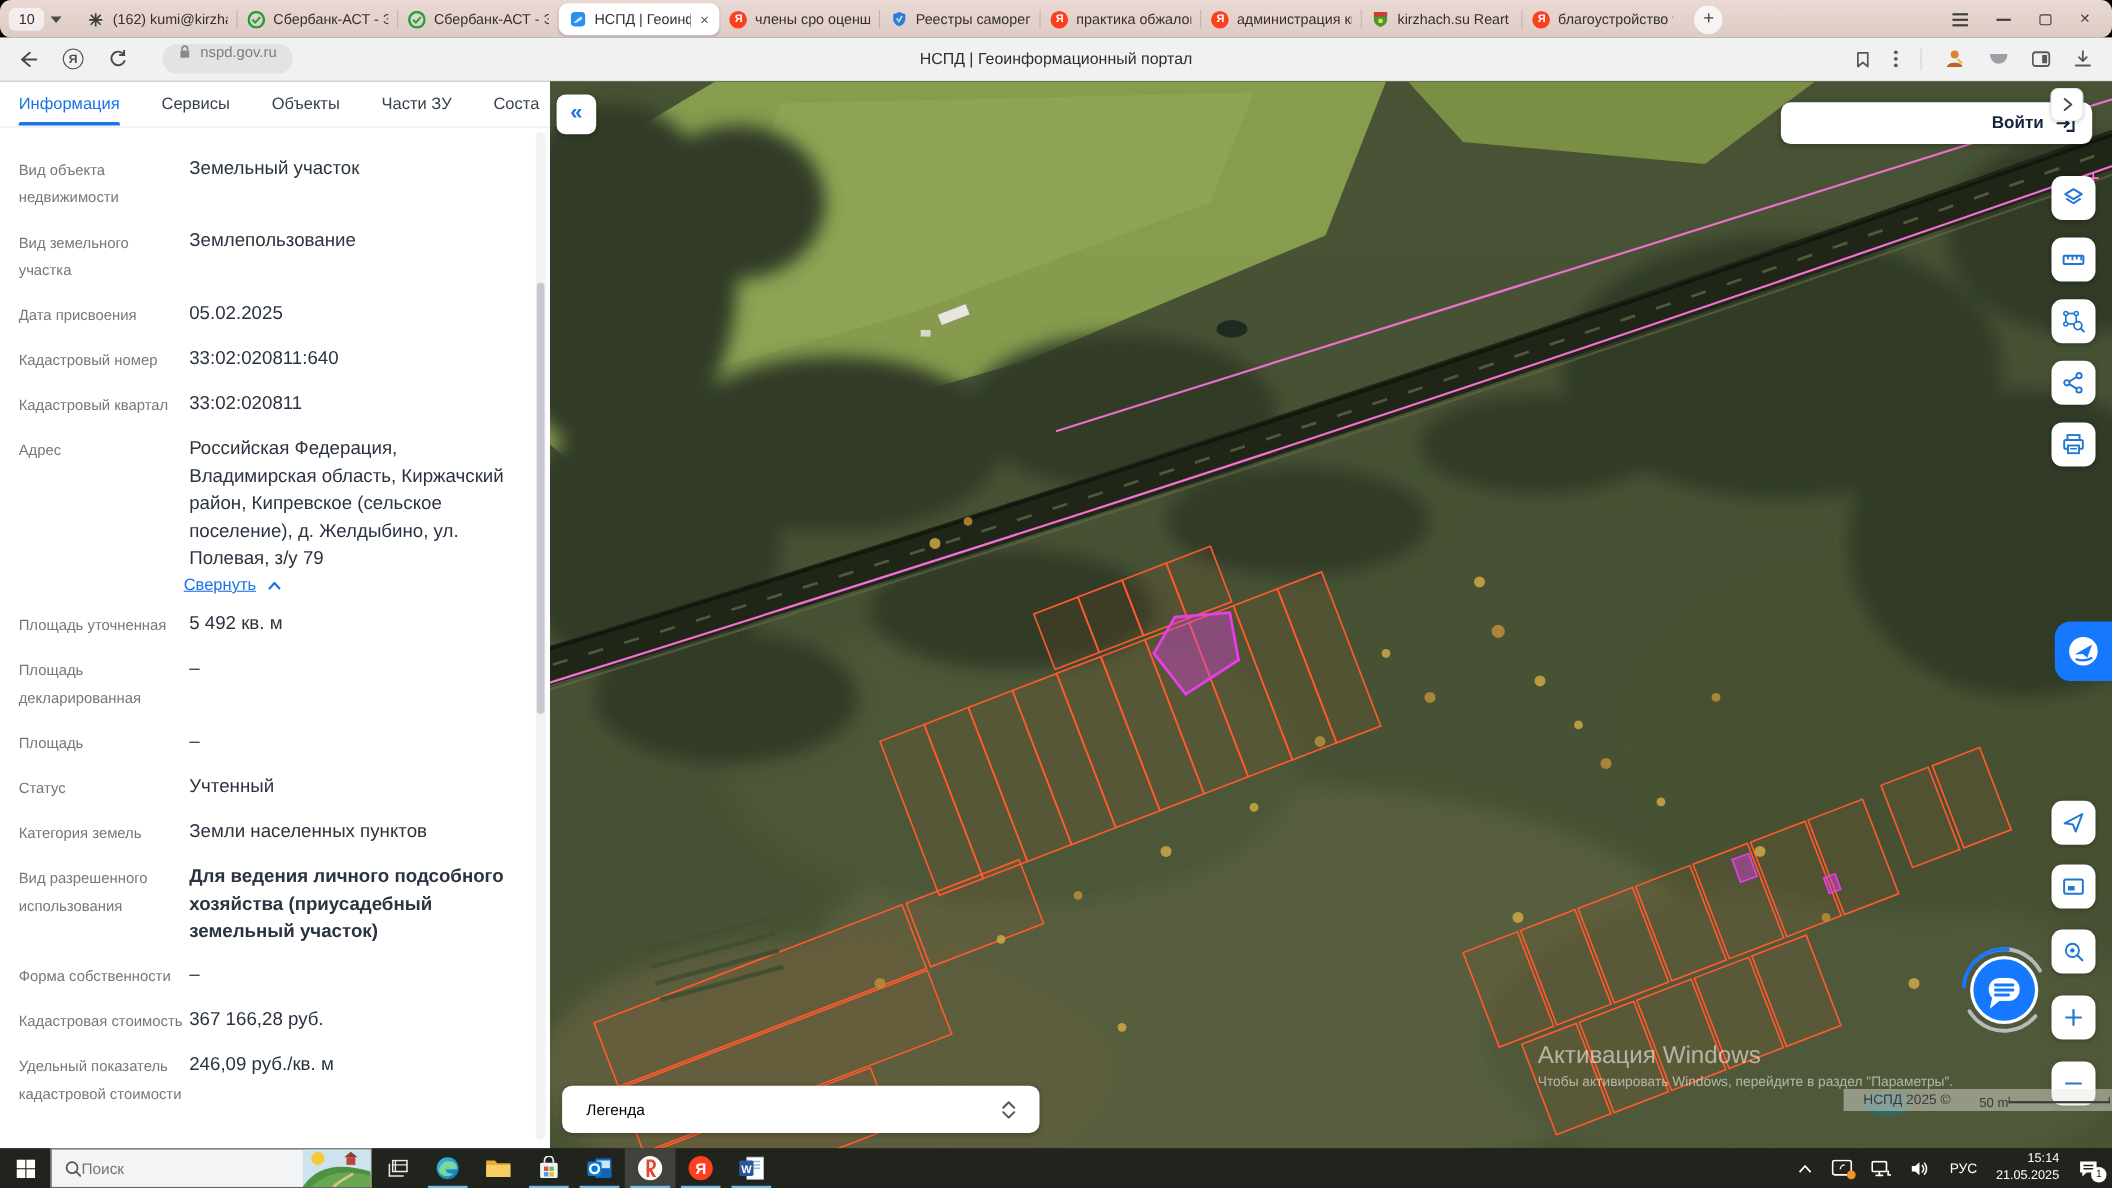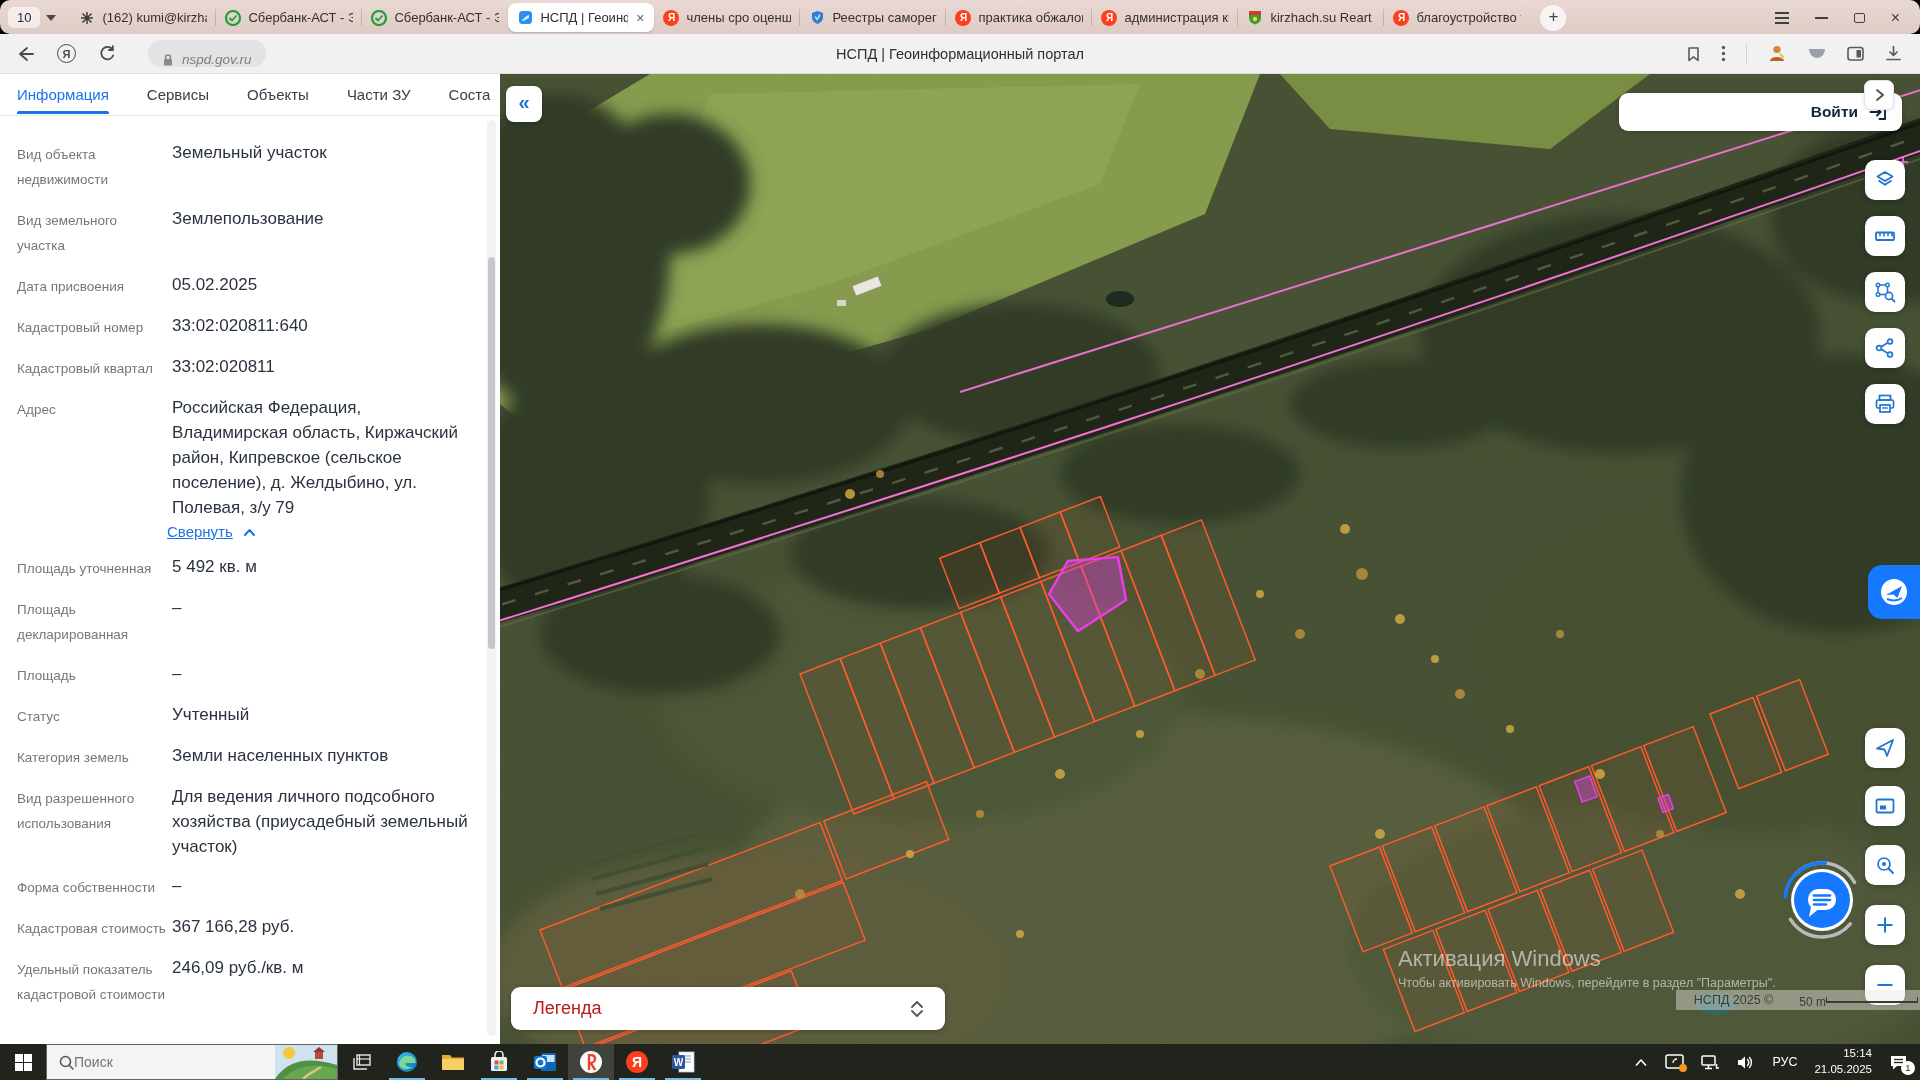--- a/index.html
+++ b/index.html
@@ -29,21 +29,21 @@
   .wc-min { width:13px; height:2px; background:#3f3f3f; }
   .wc-max { width:11px; height:10px; border:1.6px solid #3f3f3f; border-radius:2px; position:relative; }
   .wc-close { font-size:16px; color:#3f3f3f; line-height:1; }
 
   
   #toolbar { position:absolute; left:0; top:34px; width:1920px; height:40px; background:#f1f1f2; border-bottom:1px solid #dcdcdc;
     display:flex; align-items:center; }
   .tb-left { display:flex; align-items:center; gap:22px; padding-left:16px; }
   .yacircle { width:19px; height:19px; border:1.7px solid #4a4a4a; border-radius:50%; display:flex; align-items:center; justify-content:center;
     font-size:11px; color:#4a4a4a; font-weight:bold; }
-  .urlpill { display:flex; align-items:flex-end; gap:8px; background:#e3e3e5; border-radius:13px; height:27px; padding:0 14px; margin-left:10px;font-style:italic; }
+  .urlpill { display:flex; align-items:flex-start; gap:8px; background:#e3e3e5; border-radius:13px; height:27px; padding:0 14px; margin-left:10px; }
   .urltext { font-size:13.5px; color:#7d7d80; }
   #pagetitle { position:absolute; left:0; right:0; text-align:center; font-size:14.5px; color:#2e2e30; pointer-events:none; }
   .tb-right { margin-left:auto; display:flex; align-items:center; gap:20px; padding-right:18px; }
   .vdiv { width:1px; height:20px; background:#d2d2d4; }
 
   
   #panel { position:absolute; left:0; top:74px; width:500px; height:970px; background:#fff; }
   #paneltabs { height:42px; border-bottom:1px solid #e7e9ec; display:flex; align-items:center; gap:38px; padding:0 0 0 17px;
     overflow:hidden; white-space:nowrap; position:relative; }
   .ptab { font-size:15px; color:#37414d; padding:11px 0; position:relative; }
@@ -69,21 +69,21 @@
     box-shadow:0 1px 4px rgba(0,0,0,.25); display:flex; align-items:center; justify-content:center;
     color:#2176d2; font-size:20px; font-weight:bold; padding-bottom:3px; }
   #login-bar { position:absolute; left:1119px; top:19px; width:283px; height:38px; background:#fff; border-radius:9px;
     box-shadow:0 1px 5px rgba(0,0,0,.25); display:flex; align-items:center; justify-content:flex-end; gap:10px; padding-right:14px; }
   #login-bar span { font-size:15.5px; color:#15253f; font-weight:bold; }
   #assistant { position:absolute; right:0; top:491px; width:52px; height:54px; background:#1677ff; border-radius:14px 0 0 14px;
     display:flex; align-items:center; justify-content:center; }
   #chatwidget { position:absolute; left:1280px; top:784px; width:84px; height:84px; }
   #legend { position:absolute; left:11px; top:913px; width:434px; height:43px; background:#fff; border-radius:9px;
     box-shadow:0 1px 5px rgba(0,0,0,.25); display:flex; align-items:center; padding:0 20px 0 22px; }
-  #legend span { font-size:18px; color:#b91c1c; }
+  #legend span { font-size:14px; color:#000000; }
   #legend .unfold { margin-left:auto; }
   #attrib { position:absolute; right:0; bottom:34px; height:20px; background:rgba(230,230,225,.45);
     display:flex; align-items:center; gap:26px; padding:0 2px 0 18px; }
   #attrib .cop { font-size:12.5px; color:#3c3c38; }
   .scalebar { display:flex; align-items:center; }
   .scalebar .lbl { font-size:12px; color:#3c3c38; margin-bottom:-3px; }
   .scalebar .bar { width:92px; height:6px; border-left:1.5px solid #3c3c38; border-right:1.5px solid #3c3c38; border-bottom:2px solid #3c3c38; }
   #watermark { position:absolute; left:898px; top:872px; color:rgba(255,255,255,.55); }
   #watermark .w1 { font-size:22px; }
   #watermark .w2 { font-size:12.5px; margin-top:4px; }
@@ -308,21 +308,21 @@
     <div class="frow">
       <div class="flabel">Статус</div>
       <div class="fvalue">Учтенный</div>
     </div>
     <div class="frow">
       <div class="flabel">Категория земель</div>
       <div class="fvalue">Земли населенных пунктов</div>
     </div>
     <div class="frow">
       <div class="flabel">Вид разрешенного использования</div>
-      <div class="fvalue" style="max-width:300px;">Для ведения личного подсобного хозяйства (приусадебный земельный участок)</div>
+      <div class="fvalue" style="max-width:300px;font-weight:bold;">Для ведения личного подсобного хозяйства (приусадебный земельный участок)</div>
     </div>
     <div class="frow">
       <div class="flabel">Форма собственности</div>
       <div class="fvalue">–</div>
     </div>
     <div class="frow">
       <div class="flabel">Кадастровая стоимость</div>
       <div class="fvalue">367 166,28 руб.</div>
     </div>
     <div class="frow">

